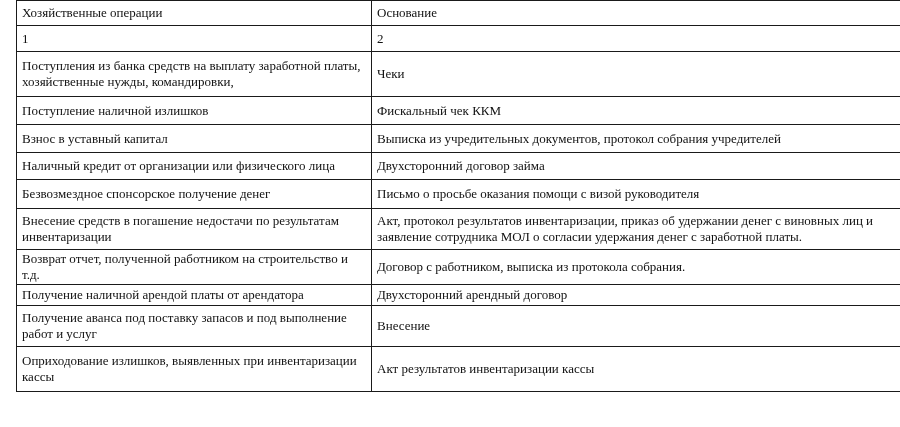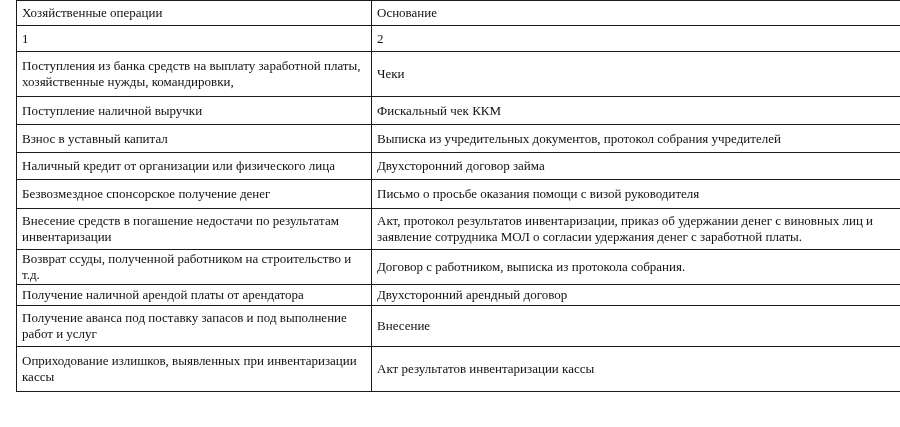--- a/index.html
+++ b/index.html
@@ -49,41 +49,41 @@
     </tr>
     <tr style="height:26px">
       <td>1</td>
       <td>2</td>
     </tr>
     <tr style="height:45px">
       <td>Поступления из банка средств на выплату заработной платы, хозяйственные нужды, командировки,</td>
       <td>Чеки</td>
     </tr>
     <tr style="height:28px">
-      <td>Поступление наличной выручки</td>
+      <td>Поступление наличной излишков</td>
       <td>Фискальный чек ККМ</td>
     </tr>
     <tr style="height:28px">
       <td>Взнос в уставный капитал</td>
       <td>Выписка из учредительных документов, протокол собрания учредителей</td>
     </tr>
     <tr style="height:27px">
       <td>Наличный кредит от организации или физического лица</td>
       <td>Двухсторонний договор займа</td>
     </tr>
     <tr style="height:29px">
       <td>Безвозмездное спонсорское получение денег</td>
       <td>Письмо о просьбе оказания помощи с визой руководителя</td>
     </tr>
     <tr style="height:41px">
       <td>Внесение средств в погашение недостачи по результатам инвентаризации</td>
       <td>Акт, протокол результатов инвентаризации, приказ об удержании денег с виновных лиц и заявление сотрудника МОЛ о согласии удержания денег с заработной платы.</td>
     </tr>
     <tr style="height:35px">
-      <td>Возврат ссуды, полученной работником на строительство и т.д.</td>
+      <td>Возврат отчет, полученной работником на строительство и т.д.</td>
       <td>Договор с работником, выписка из протокола собрания.</td>
     </tr>
     <tr style="height:21px">
       <td>Получение наличной арендой платы от арендатора</td>
       <td>Двухсторонний арендный договор</td>
     </tr>
     <tr style="height:41px">
       <td>Получение аванса под поставку запасов и под выполнение работ и услуг</td>
       <td>Внесение</td>
     </tr>

